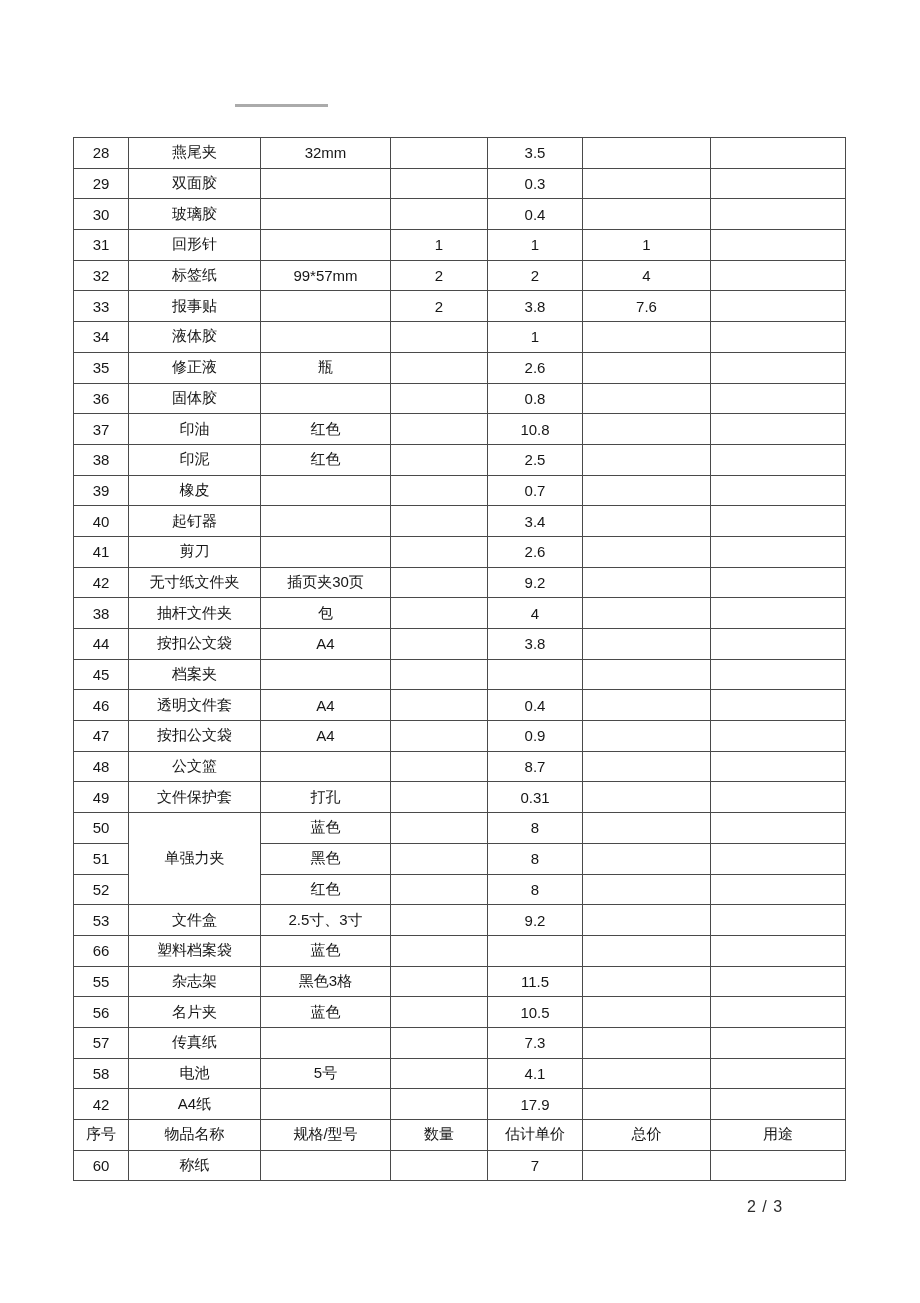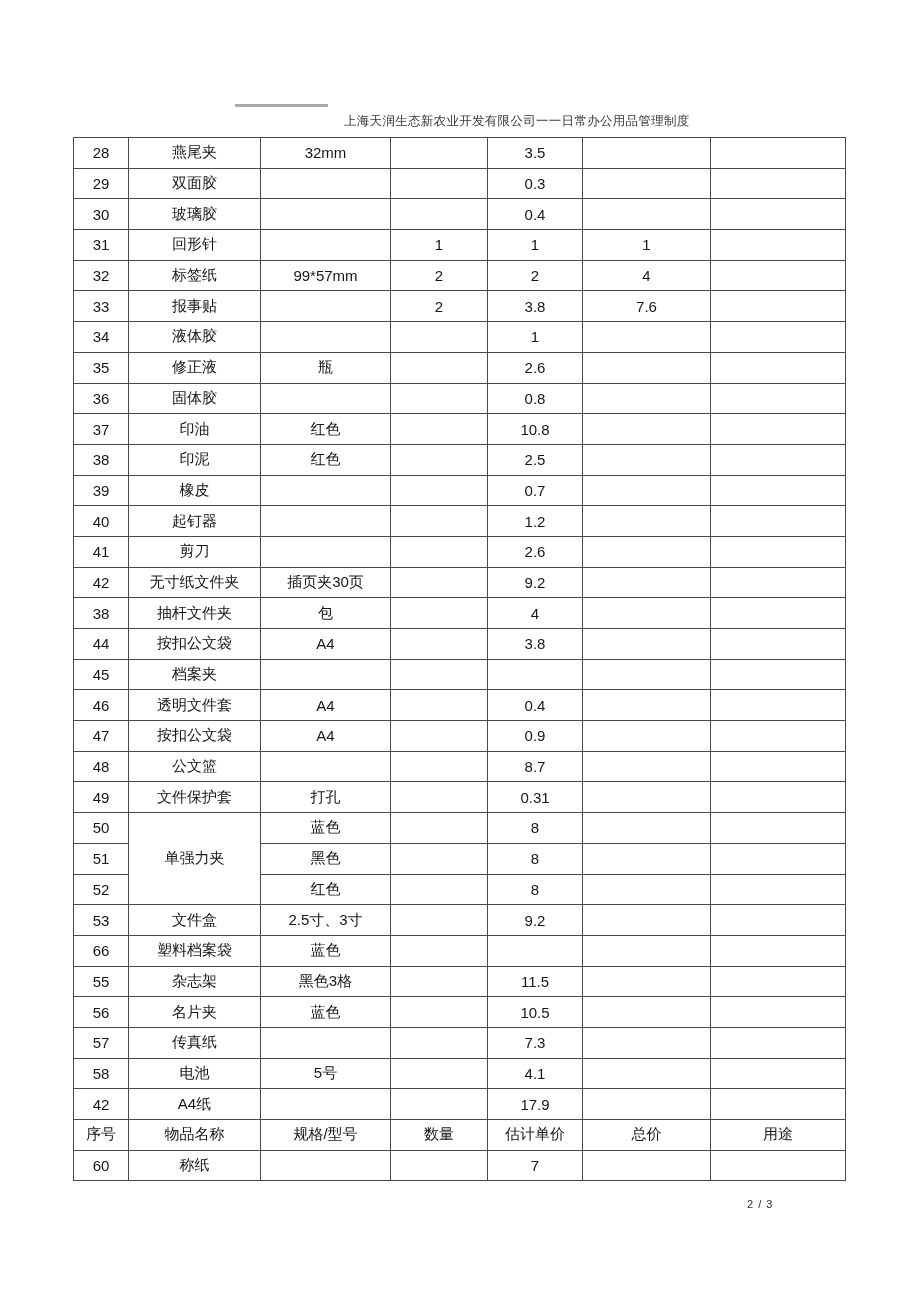--- a/index.html
+++ b/index.html
@@ -49,33 +49,32 @@
     color: #161616;
     overflow: hidden;
     white-space: nowrap;
     padding: 0 2px;
     font-family: "Liberation Sans", "DejaVu Sans", sans-serif;
   }
   .page-number {
     position: absolute;
     left: 747px;
     top: 1198px;
-    font-size: 11px;
+    font-size: 16px;
     color: #2c2c2c;
     letter-spacing: 1px;
   }
 </style>
 </head>
 <body>
 
 <div class="canvas">
 
   <div class="header-rule"></div>
 
-  <div class="doc-title">上海天润生态新农业开发有限公司一一日常办公用品管理制度</div>
 
   <table class="supplies">
     <colgroup>
       <col style="width:55px">
       <col style="width:132px">
       <col style="width:130px">
       <col style="width:97px">
       <col style="width:95px">
       <col style="width:128px">
       <col style="width:135px">
@@ -187,21 +186,21 @@
           <td></td>
           <td>0.7</td>
           <td></td>
           <td></td>
         </tr>
         <tr>
           <td>40</td>
           <td>起钉器</td>
           <td></td>
           <td></td>
-          <td>1.2</td>
+          <td>3.4</td>
           <td></td>
           <td></td>
         </tr>
         <tr>
           <td>41</td>
           <td>剪刀</td>
           <td></td>
           <td></td>
           <td>2.6</td>
           <td></td>

